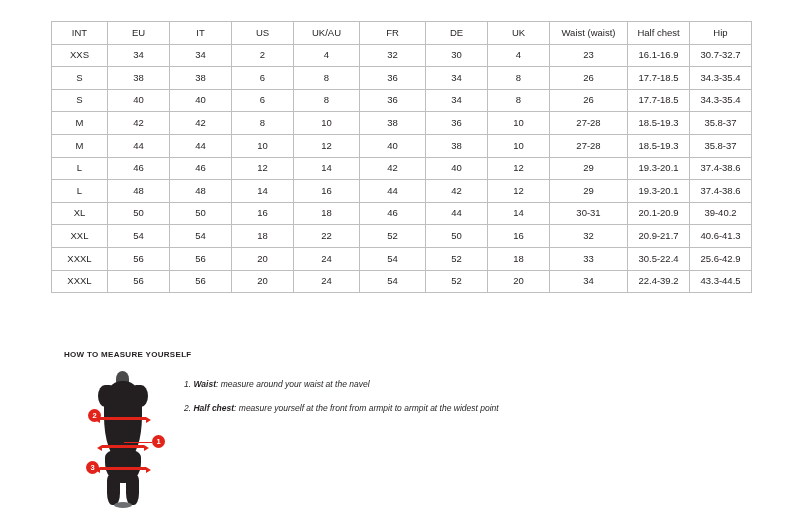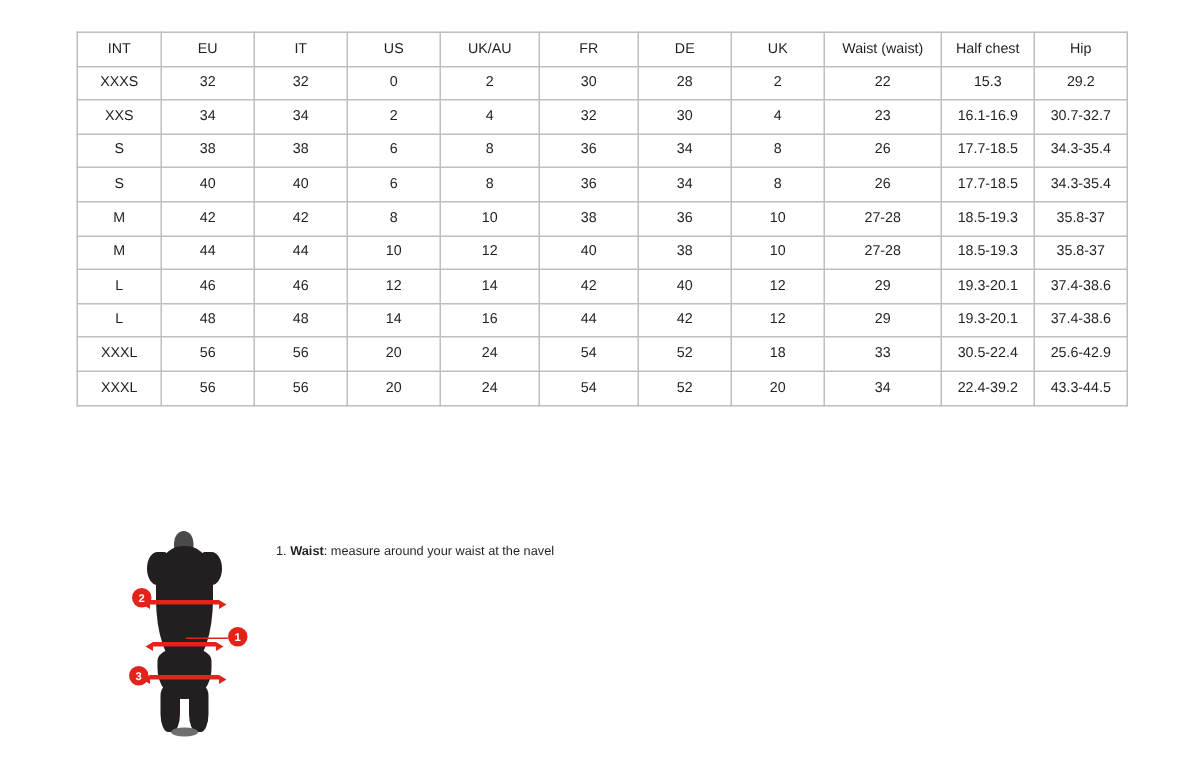--- a/index.html
+++ b/index.html
@@ -78,20 +78,21 @@
   }
   .figure-col {
     width: 120px;
     position: relative;
     height: 145px;
     flex: 0 0 120px;
   }
   .notes-col {
     padding-top: 12px;
     flex: 1 1 auto;
+    font-style: italic;
   }
   .note {
     font-size: 8.5px;
     color: #231f20;
     margin-bottom: 14px;
     line-height: 1.2;
   }
   .note b { font-weight: bold; }
 
   
@@ -244,33 +245,20 @@
         <th>FR</th>
         <th>DE</th>
         <th>UK</th>
         <th>Waist (waist)</th>
         <th>Half chest</th>
         <th>Hip</th>
       </tr>
     </thead>
     <tbody>
       <tr>
-        <td>XXXS</td>
-        <td>32</td>
-        <td>32</td>
-        <td>0</td>
-        <td>2</td>
-        <td>30</td>
-        <td>28</td>
-        <td>2</td>
-        <td>22</td>
-        <td>15.3</td>
-        <td>29.2</td>
-      </tr>
-      <tr>
         <td>XXS</td>
         <td>34</td>
         <td>34</td>
         <td>2</td>
         <td>4</td>
         <td>32</td>
         <td>30</td>
         <td>4</td>
         <td>23</td>
         <td>16.1-16.9</td>
@@ -348,20 +336,46 @@
         <td>14</td>
         <td>16</td>
         <td>44</td>
         <td>42</td>
         <td>12</td>
         <td>29</td>
         <td>19.3-20.1</td>
         <td>37.4-38.6</td>
       </tr>
       <tr>
+        <td>XL</td>
+        <td>50</td>
+        <td>50</td>
+        <td>16</td>
+        <td>18</td>
+        <td>46</td>
+        <td>44</td>
+        <td>14</td>
+        <td>30-31</td>
+        <td>20.1-20.9</td>
+        <td>39-40.2</td>
+      </tr>
+      <tr>
+        <td>XXL</td>
+        <td>54</td>
+        <td>54</td>
+        <td>18</td>
+        <td>22</td>
+        <td>52</td>
+        <td>50</td>
+        <td>16</td>
+        <td>32</td>
+        <td>20.9-21.7</td>
+        <td>40.6-41.3</td>
+      </tr>
+      <tr>
         <td>XXXL</td>
         <td>56</td>
         <td>56</td>
         <td>20</td>
         <td>24</td>
         <td>54</td>
         <td>52</td>
         <td>18</td>
         <td>33</td>
         <td>30.5-22.4</td>
@@ -378,20 +392,21 @@
         <td>20</td>
         <td>34</td>
         <td>22.4-39.2</td>
         <td>43.3-44.5</td>
       </tr>
     </tbody>
   </table>
 </div>
 
 <div class="measure-section">
+  <div class="measure-title">HOW TO MEASURE YOURSELF</div>
 
   <div class="measure-body">
 
     <div class="figure-col">
       <div class="figure">
         <div class="neck"></div>
         <div class="shoulder-l"></div>
         <div class="shoulder-r"></div>
         <div class="torso"></div>
         <div class="hips"></div>
@@ -416,16 +431,20 @@
       <div class="dot dot-1">1</div>
       <div class="dot dot-2">2</div>
       <div class="dot dot-3">3</div>
     </div>
 
     <div class="notes-col">
       <div class="note">
         <span>1.</span>
         <b>Waist</b><span>: measure around your waist at the navel</span>
       </div>
+      <div class="note">
+        <span>2.</span>
+        <b>Half chest</b><span>: measure yourself at the front from armpit to armpit at the widest point</span>
+      </div>
     </div>
 
   </div>
 </div>
 
 </body></html>

